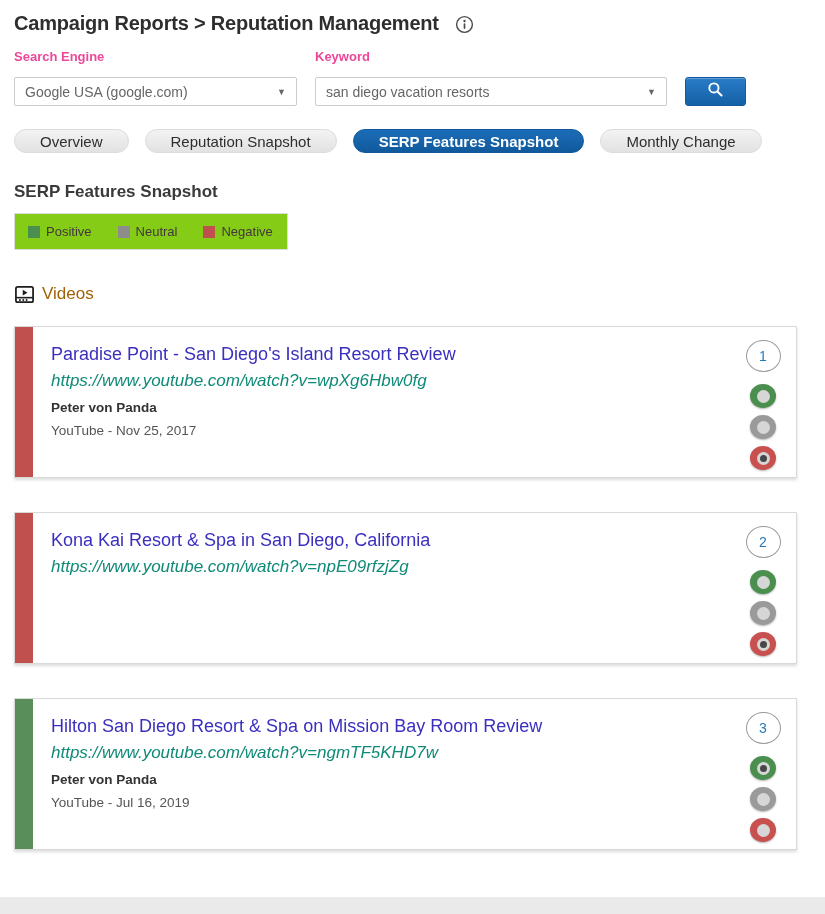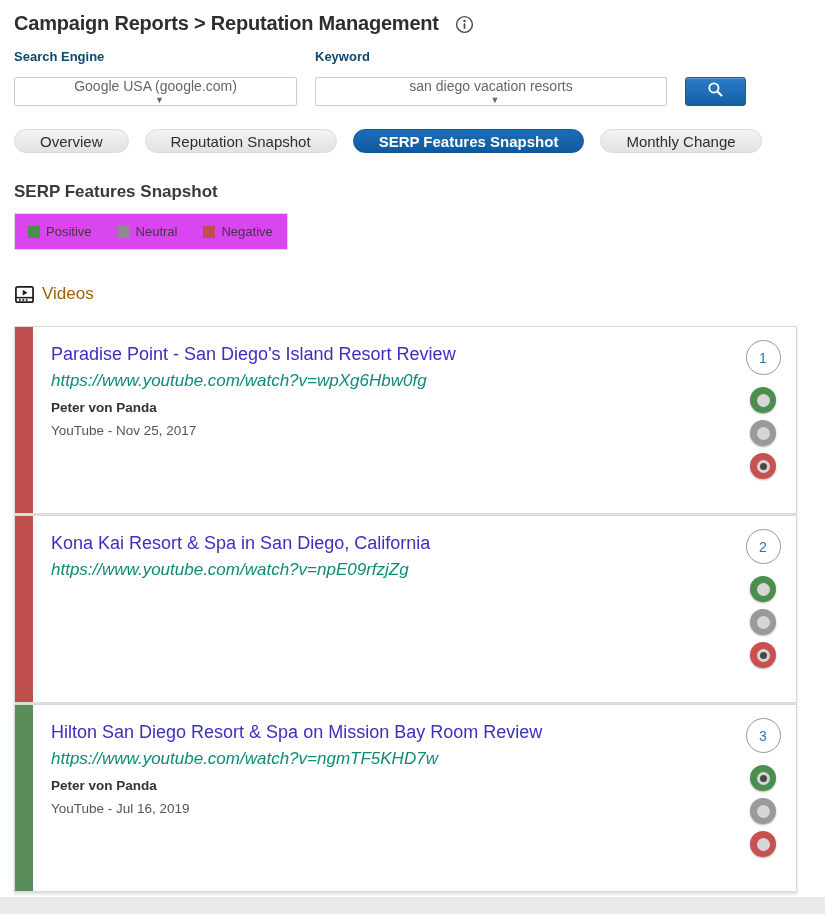--- a/index.html
+++ b/index.html
@@ -12,25 +12,25 @@
   .page { padding:12px 28px 0 14px; flex:1; }
 
   
   .page-header { display:flex; align-items:center; gap:16px; }
   .page-title { font-size:20px; font-weight:bold; color:#2e2e2e; letter-spacing:-0.2px; }
   .info-icon { display:inline-flex; margin-top:2px; }
 
   
   .filters { display:flex; align-items:flex-end; margin-top:14px; gap:18px; }
   .filter-col { display:flex; flex-direction:column; }
-  .filter-label { color:#0c4a6e; font-weight:bold; font-size:13px; margin-bottom:13px; }
+  .filter-label { color:#ec4899; font-weight:bold; font-size:13px; margin-bottom:13px; }
   .select {
     height:29px; border:1px solid #cccccc; background:#fff; border-radius:2px;
     display:flex; align-items:center; justify-content:space-between;
-    padding:0 10px; font-size:14px; color:#666; cursor:pointer;flex-direction:column;
+    padding:0 10px; font-size:14px; color:#666; cursor:pointer;
   }
   .select-se { width:283px; }
   .select-kw { width:352px; }
   .select-arrow { font-size:9px; color:#666; margin-left:8px; }
   .search-btn {
     width:61px; height:29px; border:1px solid #15599c; border-radius:3px;
     background:linear-gradient(#2a7cc7,#1460a6);
     display:flex; align-items:center; justify-content:center; cursor:pointer;
     box-shadow:inset 0 1px 0 rgba(255,255,255,.25);
   }
@@ -44,36 +44,36 @@
   }
   .tab.active {
     background:linear-gradient(#1b6db8,#11599c); border-color:#11599c;
     color:#ffffff; font-weight:bold;
   }
 
   
   .section-heading { margin-top:29px; font-size:17px; font-weight:600; color:#3a3a3a; }
   .legend {
     margin-top:11px; display:inline-flex; gap:26px; align-items:center;
-    border:1px solid #dddddd; background:#d946ef; padding:10px 14px 10px 13px;
+    border:1px solid #dddddd; background:#84cc16; padding:10px 14px 10px 13px;
   }
   .legend-item { display:flex; align-items:center; font-size:13px; color:#44363c; }
   .legend-swatch { width:12px; height:12px; margin-right:6px; display:inline-block; }
 
   
   .videos-heading { margin-top:33px; display:flex; align-items:center; gap:7px;
     font-size:17px; color:#a16207; }
   .videos-icon { display:inline-flex; margin-top:1px; }
 
   
   .cards { margin-top:21px; }
   .video-card {
-    display:flex; height:188px; background:#fff;
+    display:flex; height:152px; background:#fff;
     border:1px solid #d9d9d9; box-shadow:0 2px 3px rgba(0,0,0,.14);
-    margin-bottom:1px;
+    margin-bottom:34px;
   }
   .card-bar { width:18px; flex-shrink:0; background:#bbb; }
   .video-card.negative .card-bar { background:#c0504d; }
   .video-card.positive .card-bar { background:#598e5b; }
   .card-content { flex:1; padding:17px 0 0 18px; }
   .card-title { font-size:18px; color:#3b2fc0; cursor:pointer; line-height:1.2; }
   .card-url { font-size:17px; color:#0f8a77; margin-top:5px;font-style:italic; }
   .card-channel { font-size:13.5px; font-weight:bold; color:#333; margin-top:9px; }
   .card-date { font-size:13.5px; color:#555; margin-top:8px; }
   .card-right { width:66px; flex-shrink:0; display:flex; flex-direction:column;

